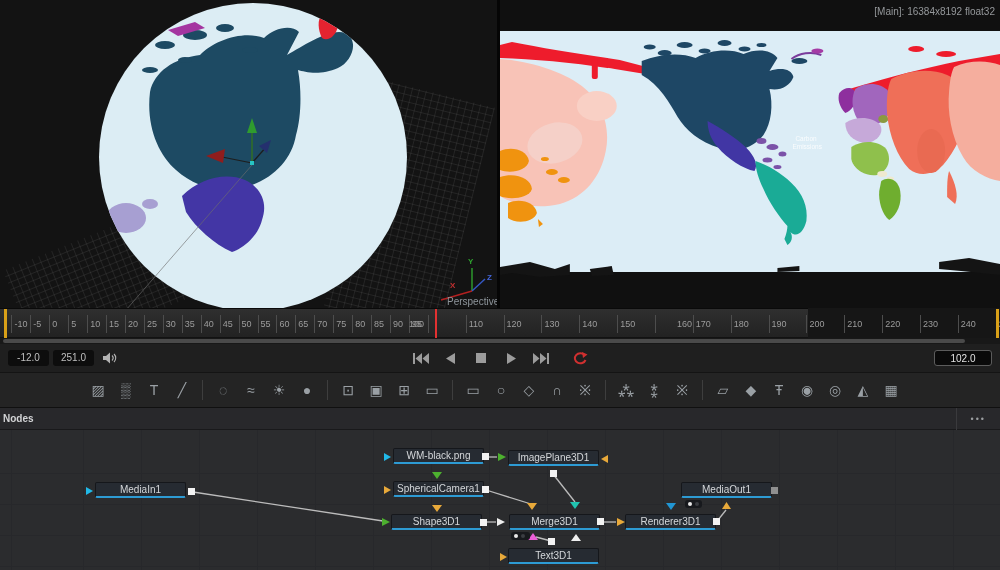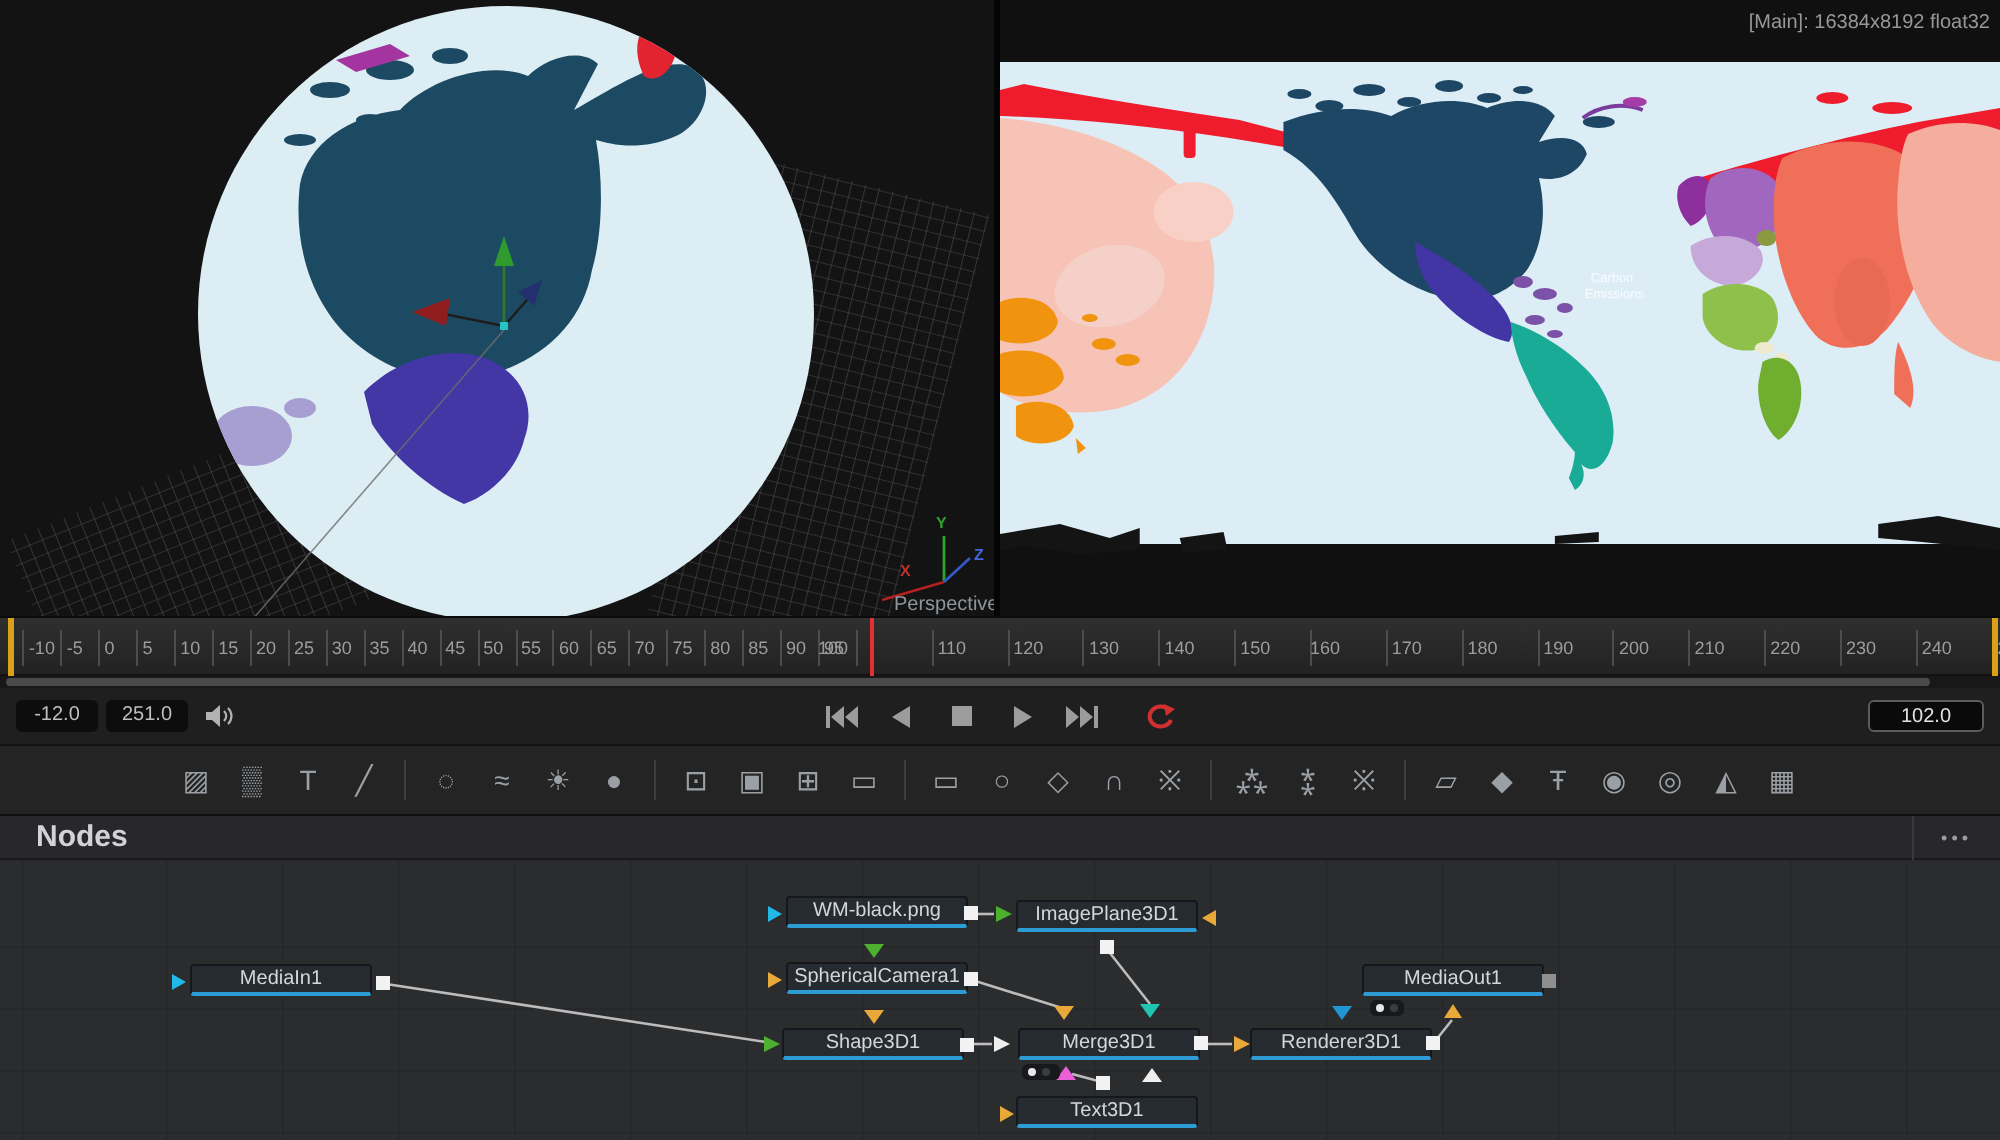--- a/index.html
+++ b/index.html
@@ -9,21 +9,21 @@
 
   
   #viewers { position:absolute; top:0; left:0; width:1000px; height:308px; display:flex; background:#000; }
   #viewer-left { position:relative; width:497px; height:308px; background:#131313; overflow:hidden; }
   #viewer-divider { width:3px; background:#050505; }
   #viewer-right { position:relative; flex:1; height:308px; background:#101010; overflow:hidden;padding-left:21px; }
   #viewer-right .status { position:absolute; top:6px; right:5px; font-size:10px; color:#95989b; }
   #map-svg { position:absolute; top:31px; left:0; width:100%; height:246px; display:block; }
 
   
-  #ruler { position:absolute; top:308px; left:0; width:1000px; height:30px;
+  #ruler { position:absolute; top:308px; left:0; width:808px; height:30px;
            background:linear-gradient(#2f2f2f,#222); border-top:1px solid #0a0a0a; border-bottom:1px solid #121212; }
   .tick { position:absolute; bottom:4px; width:1px; height:18px; background:#4d4d4d; }
   .tick-label { position:absolute; bottom:8px; font-size:9px; color:#9c9c9c; }
   #playhead { position:absolute; top:0; width:2px; height:30px; background:#e23131; }
   .range-marker { position:absolute; top:0; width:3px; height:30px; background:#d9a018; }
 
   
   #scrollstrip { position:absolute; top:338px; left:0; width:1000px; height:6px; background:#181818; }
   #scrollthumb { position:absolute; top:1px; left:3px; width:962px; height:4px; background:#4a4a4a; border-radius:2px; }
 
@@ -41,21 +41,21 @@
 
   
   #toolbar { position:absolute; top:373px; left:0; width:1000px; height:35px; background:#242424;
              border-bottom:1px solid #101010; display:flex; align-items:center; padding-left:84px; }
   .tool { width:28px; height:22px; color:#9aa0a5; font-size:14px; line-height:22px; text-align:center; cursor:pointer; }
   .tool-divider { width:1px; height:20px; background:#3e3e3e; margin:0 6px; }
 
   
   #nodes-header { position:absolute; top:408px; left:0; width:1000px; height:22px; background:#28282b;
                   border-bottom:1px solid #19191b; display:flex; align-items:center; }
-  #nodes-title { color:#d2d3d5; font-size:15px; font-weight:bold; padding-left:18px; flex:1; }
+  #nodes-title { color:#d2d3d5; font-size:10px; font-weight:bold; padding-left:3px; flex:1; }
   #nodes-menu { color:#9b9ea1; font-size:9px; letter-spacing:2px; padding:0 14px; height:22px; line-height:22px;
                 border-left:1px solid #3a3a3d; cursor:pointer; }
 
   #node-graph { position:absolute; top:430px; left:0; width:1000px; height:140px; background:#2b2c2e;
     background-image:
       repeating-linear-gradient(to right, transparent 0 57px, #27282b 57px 58px),
       repeating-linear-gradient(to bottom, transparent 0 30px, #27282b 30px 31px);
     background-position:26px 13px; overflow:hidden; }
   .node { position:absolute; width:91px; height:16px; background:#262b32; border:1px solid #15171b;
           border-bottom:2px solid #2d9bd4; border-radius:2px; color:#d4d7da; font-size:10px;
@@ -278,21 +278,21 @@
         <span class="tick-label" style="left: 468.727px;">110</span>
         <div class="tick" style="left: 503.584px;"></div>
         <span class="tick-label" style="left: 506.584px;">120</span>
         <div class="tick" style="left: 541.441px;"></div>
         <span class="tick-label" style="left: 544.441px;">130</span>
         <div class="tick" style="left: 579.298px;"></div>
         <span class="tick-label" style="left: 582.298px;">140</span>
         <div class="tick" style="left: 617.155px;"></div>
         <span class="tick-label" style="left: 620.155px;">150</span>
         <div class="tick" style="left: 655.012px;"></div>
-        <span class="tick-label" style="left: 655px; text-align: center;">160</span>
+        <span class="tick-label" style="left: 677px; text-align: center;">160</span>
         <div class="tick" style="left: 692.869px;"></div>
         <span class="tick-label" style="left: 695.869px;">170</span>
         <div class="tick" style="left: 730.726px;"></div>
         <span class="tick-label" style="left: 733.726px;">180</span>
         <div class="tick" style="left: 768.583px;"></div>
         <span class="tick-label" style="left: 771.583px;">190</span>
         <div class="tick" style="left: 806.44px;"></div>
         <span class="tick-label" style="left: 809.44px;">200</span>
         <div class="tick" style="left: 844.297px;"></div>
         <span class="tick-label" style="left: 847.297px;">210</span>

